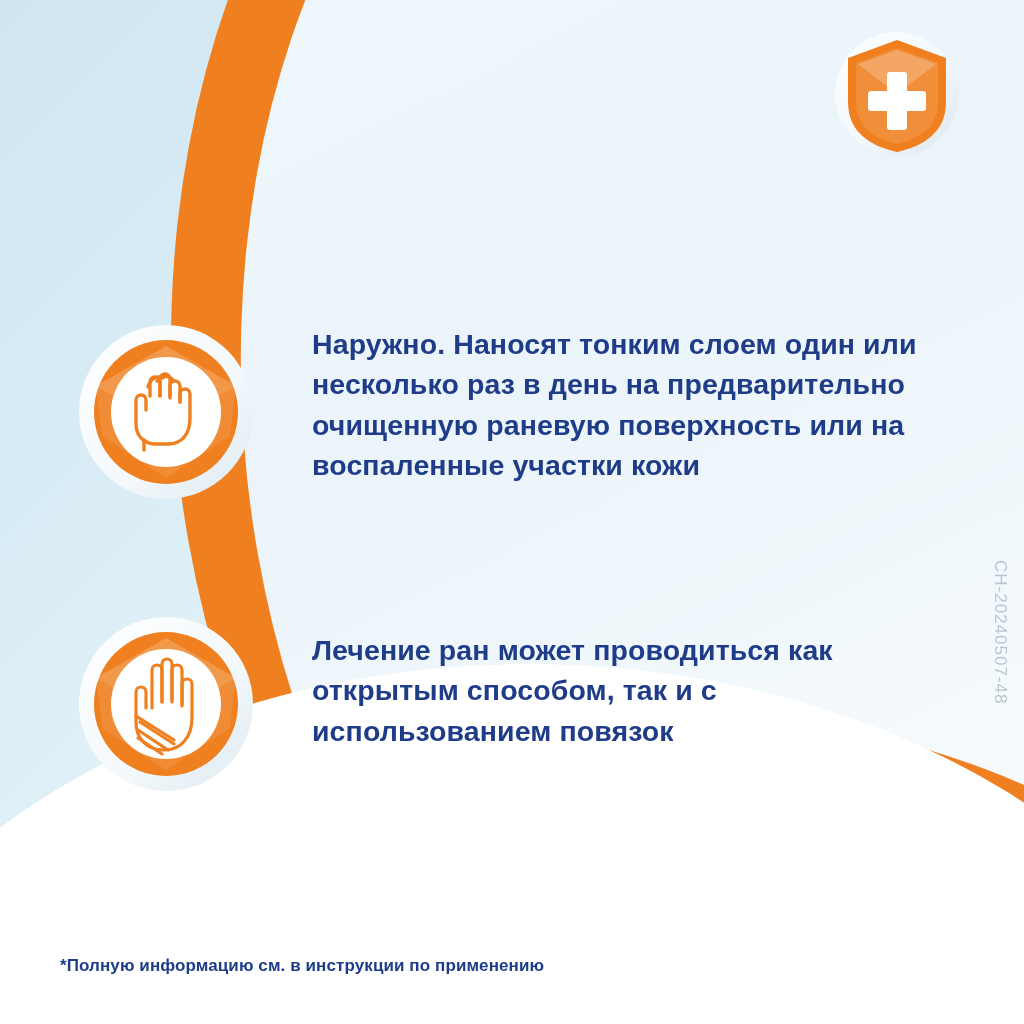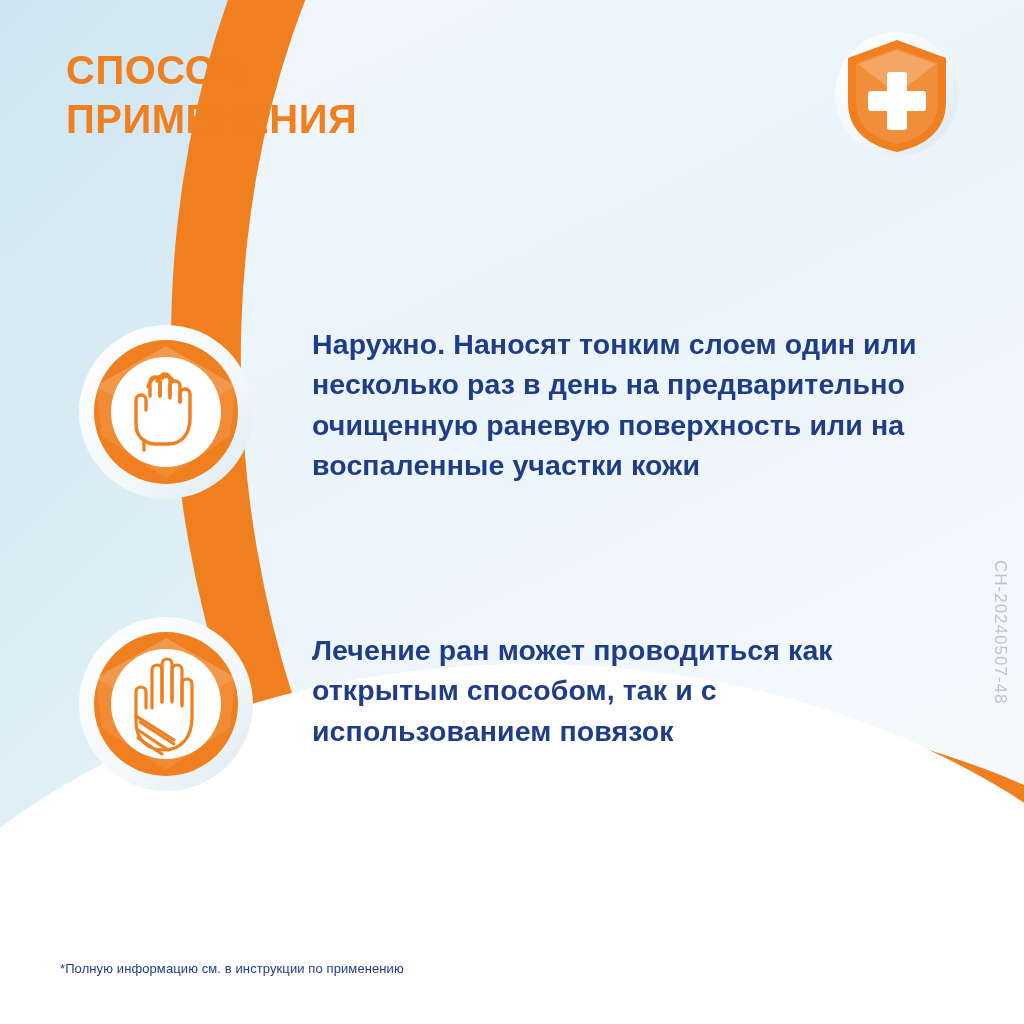--- a/index.html
+++ b/index.html
@@ -112,22 +112,22 @@
     padding-top: 4px;
   }
   .row-1 .row-text { padding-top: 0px; }
   .row-2 .row-text { padding-top: 14px; }
 
   .footnote {
     position: absolute;
     left: 60px;
     bottom: 48px;
     color: #1f3c88;
-    font-size: 13px;
-    font-weight: normal;
+    font-size: 17px;
+    font-weight: bold;
     letter-spacing: 0.1px;
     z-index: 25;
   }
 
   .vcode {
     position: absolute;
     right: 14px;
     top: 560px;
     color: #b9c6cd;
     font-size: 17px;
@@ -139,24 +139,20 @@
 </head>
 <body>
 
 <div class="card">
 
   <div class="orange-band"></div>
   <div class="orange-band-inner"></div>
   <div class="bottom-swoosh-orange"></div>
   <div class="bottom-swoosh"></div>
 
-  <div class="title">
-    <div>СПОСОБ</div>
-    <div>ПРИМЕНЕНИЯ</div>
-  </div>
 
   <div class="badge">
     <svg width="130" height="140" viewBox="0 0 130 140" xmlns="http://www.w3.org/2000/svg">
       <defs>
         <linearGradient id="shieldWhite" x1="0" y1="0" x2="1" y2="1">
           <stop offset="0%" stop-color="#ffffff"></stop>
           <stop offset="55%" stop-color="#f2f7fa"></stop>
           <stop offset="100%" stop-color="#dbe7ee"></stop>
         </linearGradient>
       </defs>

